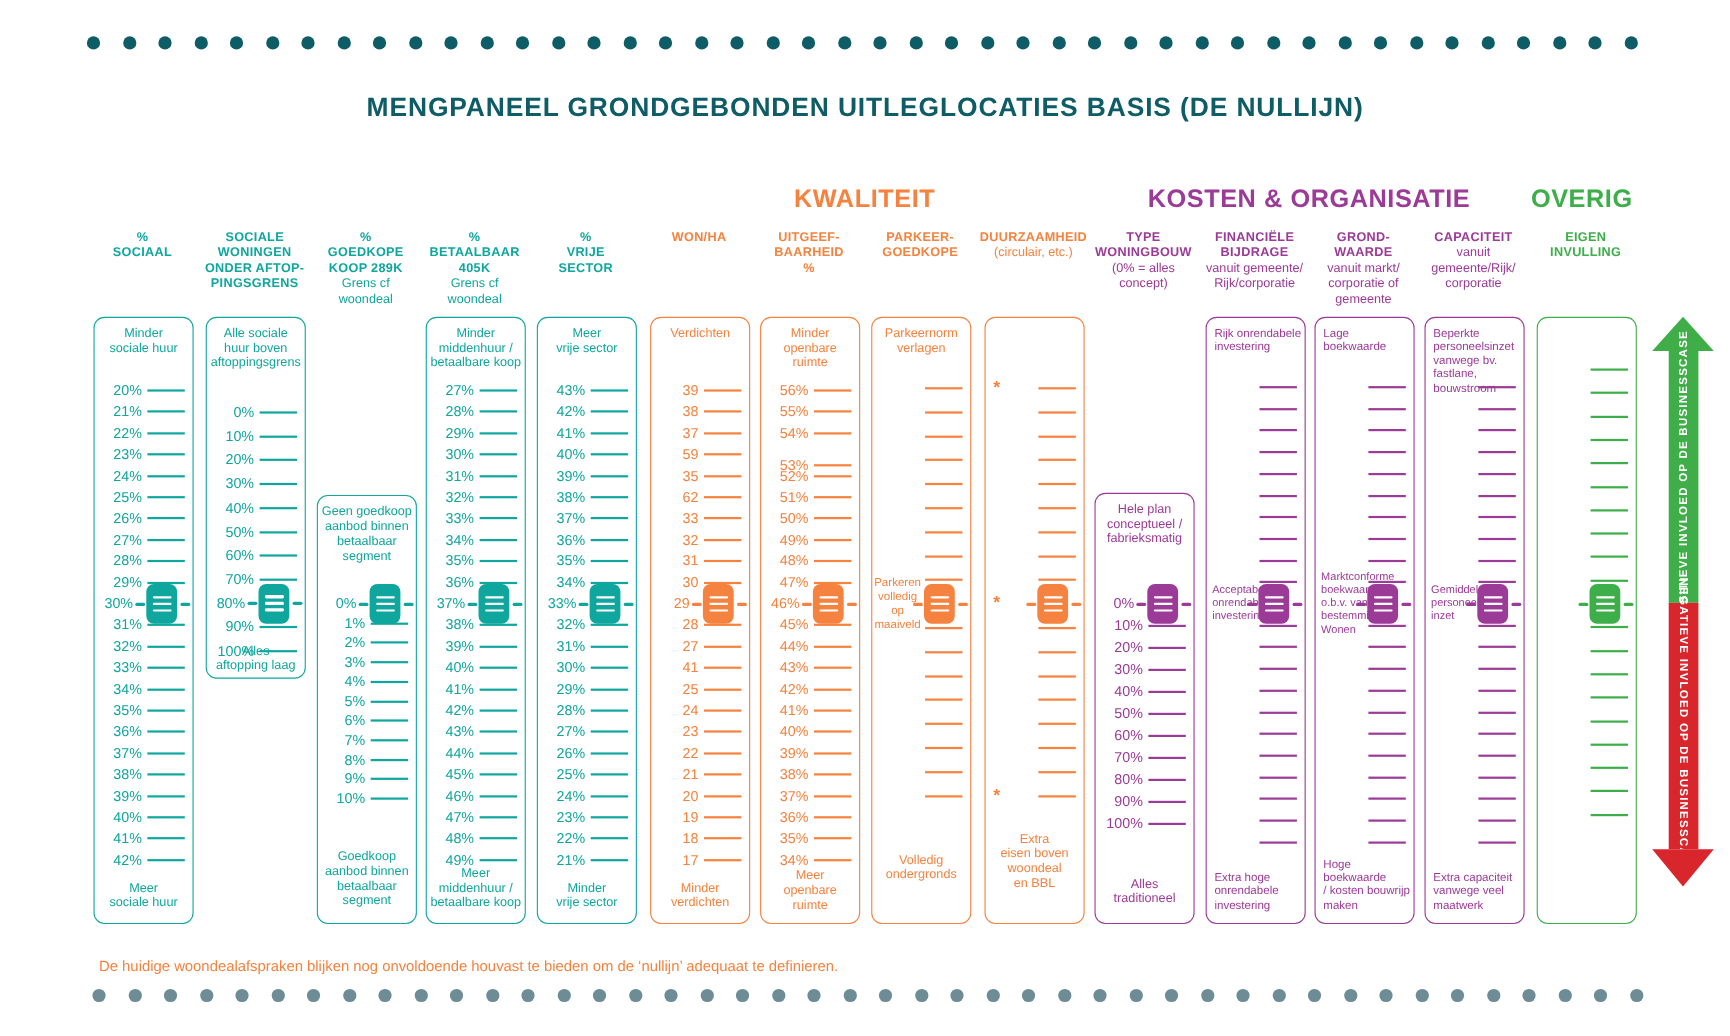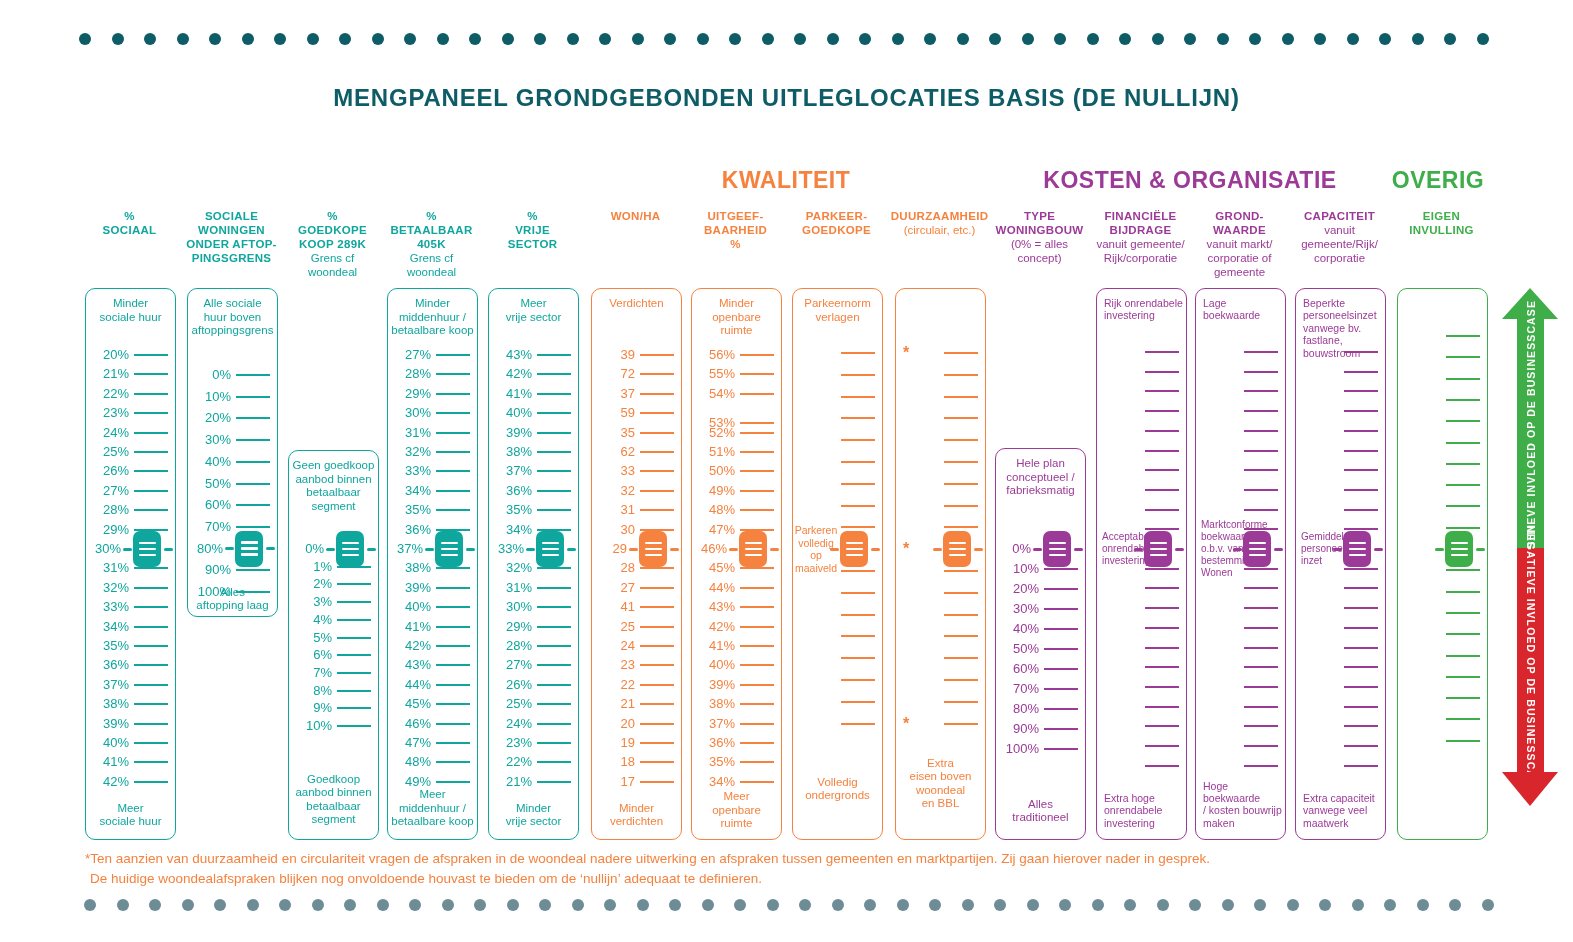--- a/index.html
+++ b/index.html
@@ -575,21 +575,21 @@
         <div class="col-header" style="left: 573.5px; color: rgb(245, 130, 62);"><span style="white-space: pre-line;">WON/HA</span></div>
         <div class="col-box" style="left: 591px; top: 288px; width: 89px; height: 550px; border-color: rgb(245, 130, 62); color: rgb(245, 130, 62);">
           <div class="top-label">Verdichten</div>
           <div class="bottom-label" style="bottom: 10px;">Minder
 verdichten</div>
           <div class="tick-row" style="top: 57px;">
             <div class="tick-label">39</div>
             <div class="tick-line" style="border-top-color: rgb(245, 130, 62);"></div>
           </div>
           <div class="tick-row" style="top: 76.4px;">
-            <div class="tick-label">72</div>
+            <div class="tick-label">38</div>
             <div class="tick-line" style="border-top-color: rgb(245, 130, 62);"></div>
           </div>
           <div class="tick-row" style="top: 95.8px;">
             <div class="tick-label">37</div>
             <div class="tick-line" style="border-top-color: rgb(245, 130, 62);"></div>
           </div>
           <div class="tick-row" style="top: 115.2px;">
             <div class="tick-label">59</div>
             <div class="tick-line" style="border-top-color: rgb(245, 130, 62);"></div>
           </div>
@@ -1338,21 +1338,20 @@
 
   <div class="arrow-head" style="left: 1502px; top: 288px; border-left: 28px solid transparent; border-right: 28px solid transparent; border-bottom: 31px solid rgb(63, 174, 73);"></div>
   <div class="arrow-shaft" id="pos-shaft" style="left: 1517px; top: 318px; width: 27px; height: 230px; background: rgb(63, 174, 73);">
     <span class="arrow-label up">POSITIEVE INVLOED OP DE BUSINESSCASE</span>
   </div>
   <div class="arrow-shaft" id="neg-shaft" style="left: 1517px; top: 548px; width: 27px; height: 224px; background: rgb(216, 38, 44);">
     <span class="arrow-label">NEGATIEVE INVLOED OP DE BUSINESSCASE</span>
   </div>
   <div class="arrow-head" id="neg-head" style="left: 1502px; top: 772px; border-left: 28px solid transparent; border-right: 28px solid transparent; border-top: 34px solid rgb(216, 38, 44);"></div>
 
-  <div class="footnote" style="top: 849px; color: rgb(245, 130, 62);">*Ten aanzien van duurzaamheid en circulariteit vragen de afspraken in de woondeal nadere uitwerking en afspraken tussen gemeenten en marktpartijen. Zij gaan hierover nader in gesprek.</div>
   <div class="footnote" style="top: 869px; padding-left: 5px; color: rgb(245, 130, 62);">De huidige woondealafspraken blijken nog onvoldoende houvast te bieden om de ‘nullijn’ adequaat te definieren.</div>
 
   <div class="dot-row" id="dots-bottom" style="left:84px;top:899px;">
       <div class="dot" style="background: rgb(109, 140, 149);"></div>
       <div class="dot" style="background: rgb(109, 140, 149);"></div>
       <div class="dot" style="background: rgb(109, 140, 149);"></div>
       <div class="dot" style="background: rgb(109, 140, 149);"></div>
       <div class="dot" style="background: rgb(109, 140, 149);"></div>
       <div class="dot" style="background: rgb(109, 140, 149);"></div>
       <div class="dot" style="background: rgb(109, 140, 149);"></div>

